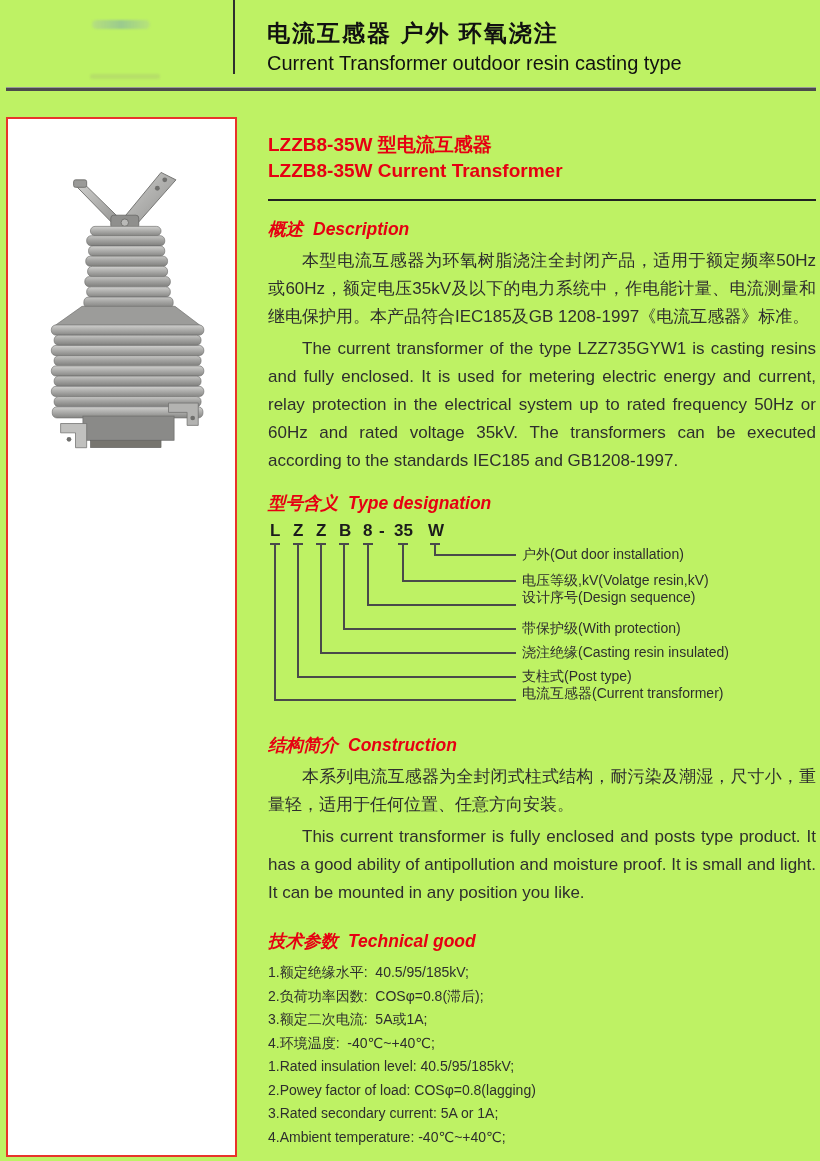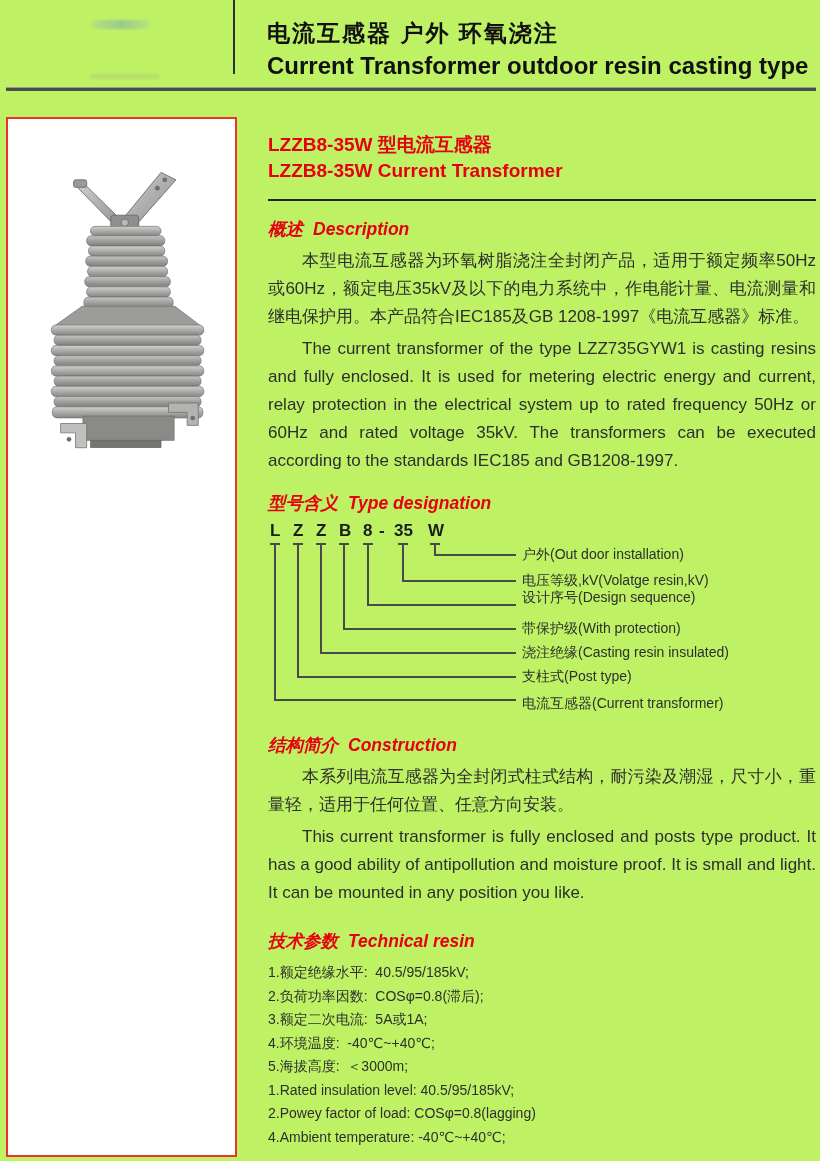--- a/index.html
+++ b/index.html
@@ -3,21 +3,21 @@
 <meta charset="utf-8">
 <style>
   html,body{margin:0;padding:0;background:#ffffff;}
   .page{
     position:relative;width:820px;height:1161px;background:#bef264;overflow:hidden;
     font-family:"Liberation Sans","DejaVu Sans",sans-serif;color:#2b2b2b;
   }
   
   .hdr-divider{position:absolute;left:233px;top:0;width:2px;height:74px;background:#2f2f2f;}
   .hdr-title-zh{position:absolute;left:267px;top:18px;font-size:23px;font-weight:bold;color:#111;letter-spacing:2px;}
-  .hdr-title-en{position:absolute;left:267px;top:52px;font-size:24px;font-weight:bold;color:#111;}
+  .hdr-title-en{position:absolute;left:267px;top:52px;font-size:20px;font-weight:normal;color:#111;}
   .hdr-rule{position:absolute;left:6px;top:87px;width:810px;height:3px;background:#4b4b4b;border-top:1px solid #999;}
   .logo-smudge-a{position:absolute;left:92px;top:20px;width:58px;height:9px;border-radius:5px;
     background:linear-gradient(90deg,rgba(160,175,200,.25),rgba(90,130,220,.35),rgba(160,175,200,.2));filter:blur(1px);}
   .logo-smudge-b{position:absolute;left:90px;top:74px;width:70px;height:5px;border-radius:3px;
     background:rgba(150,140,130,.18);filter:blur(1px);}
   
   .photo-box{position:absolute;left:6px;top:117px;width:227px;height:1036px;border:2px solid #e8342b;background:#fff;}
   .photo-wrap{margin:42px auto 0 auto;width:186px;}
   
   .content{position:absolute;left:268px;top:132px;width:548px;}
@@ -166,35 +166,35 @@
       <div class="dlabel" style="top:123px">浇注绝缘(Casting resin insulated)</div>
 
       <div class="dline" style="left:25px;top:22px;width:10px;height:2px"></div>
       <div class="dline" style="left:29px;top:22px;width:2px;height:133px"></div>
       <div class="dline" style="left:29px;top:155px;width:219px;height:2px"></div>
       <div class="dlabel" style="top:147px">支柱式(Post type)</div>
 
       <div class="dline" style="left:2px;top:22px;width:10px;height:2px"></div>
       <div class="dline" style="left:6px;top:22px;width:2px;height:156px"></div>
       <div class="dline" style="left:6px;top:178px;width:242px;height:2px"></div>
-      <div class="dlabel" style="top:174px">电流互感器(Current transformer)</div>
+      <div class="dlabel" style="top:164px">电流互感器(Current transformer)</div>
     </div>
 
     <h3 class="sec"><span>结构简介</span><span class="en">Construction</span></h3>
     <p class="body indent">本系列电流互感器为全封闭式柱式结构，耐污染及潮湿，尺寸小，重量轻，适用于任何位置、任意方向安装。</p>
     <p class="body indent">This current transformer is fully enclosed and posts type product. It has a good ability of antipollution and moisture proof. It is small and light. It can be mounted in any position you like.</p>
 
-    <h3 class="sec" style="margin-top:22px"><span>技术参数</span><span class="en">Technical resin</span></h3>
+    <h3 class="sec" style="margin-top:22px"><span>技术参数</span><span class="en">Technical good</span></h3>
 
     <div class="tech-list">
       <div class="tech-item">1.额定绝缘水平:  40.5/95/185kV;</div>
       <div class="tech-item">2.负荷功率因数:  COSφ=0.8(滞后);</div>
       <div class="tech-item">3.额定二次电流:  5A或1A;</div>
       <div class="tech-item">4.环境温度:  -40℃~+40℃;</div>
-      <div class="tech-item">5.海拔高度:  ＜3000m;</div>
       <div class="tech-item">1.Rated insulation level: 40.5/95/185kV;</div>
       <div class="tech-item">2.Powey factor of load: COSφ=0.8(lagging)</div>
+      <div class="tech-item">3.Rated secondary current: 5A or 1A;</div>
       <div class="tech-item">4.Ambient temperature: -40℃~+40℃;</div>
 
     </div>
 
   </div>
 </div>
 
 </body></html>

